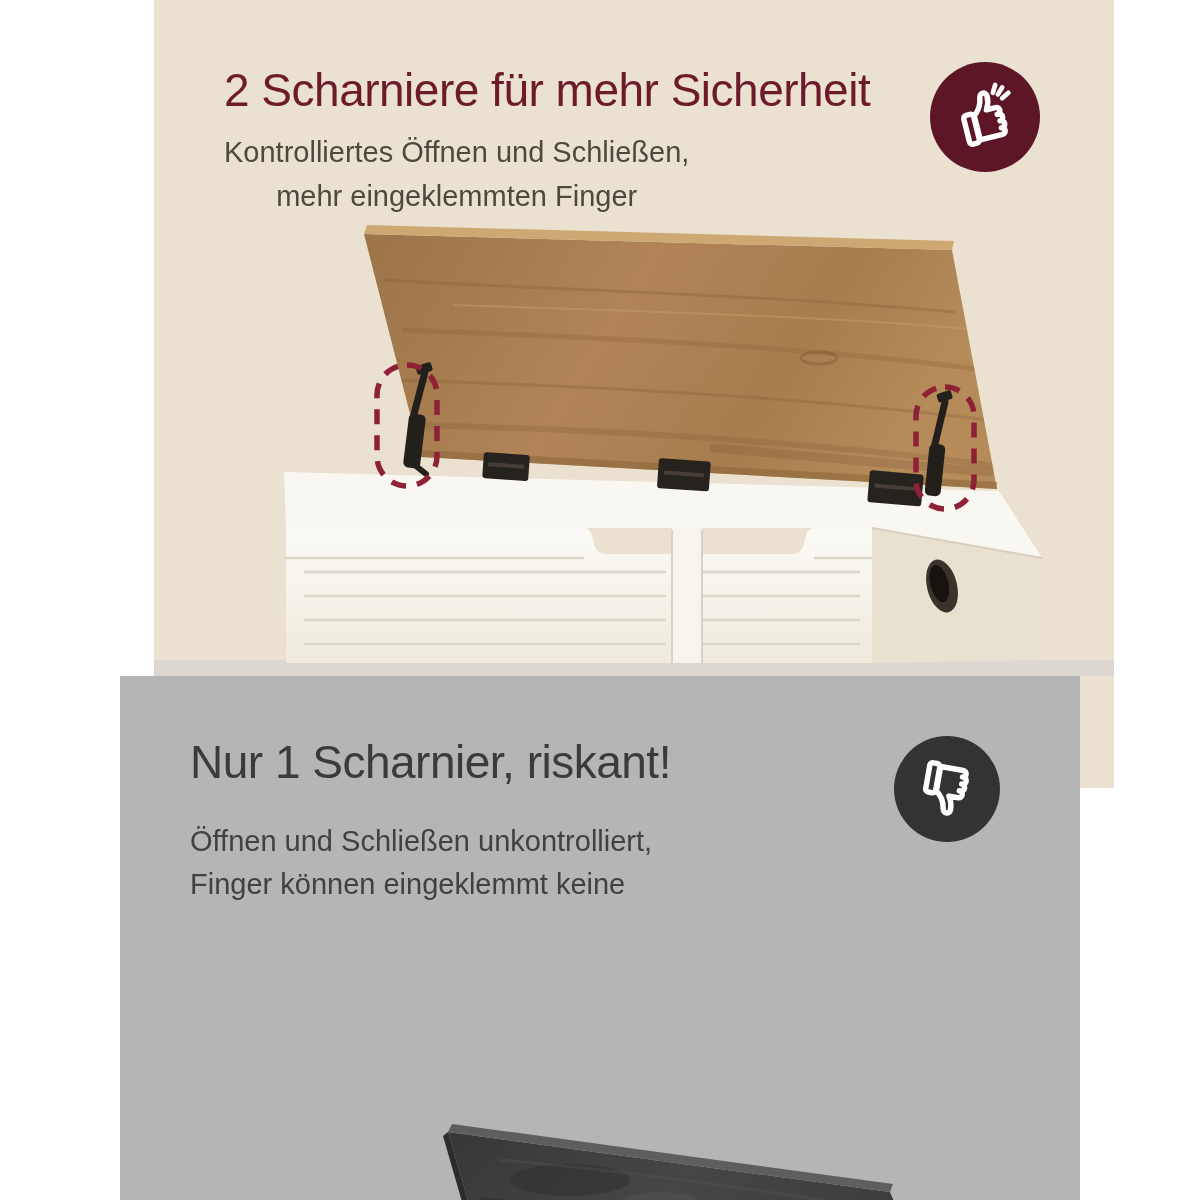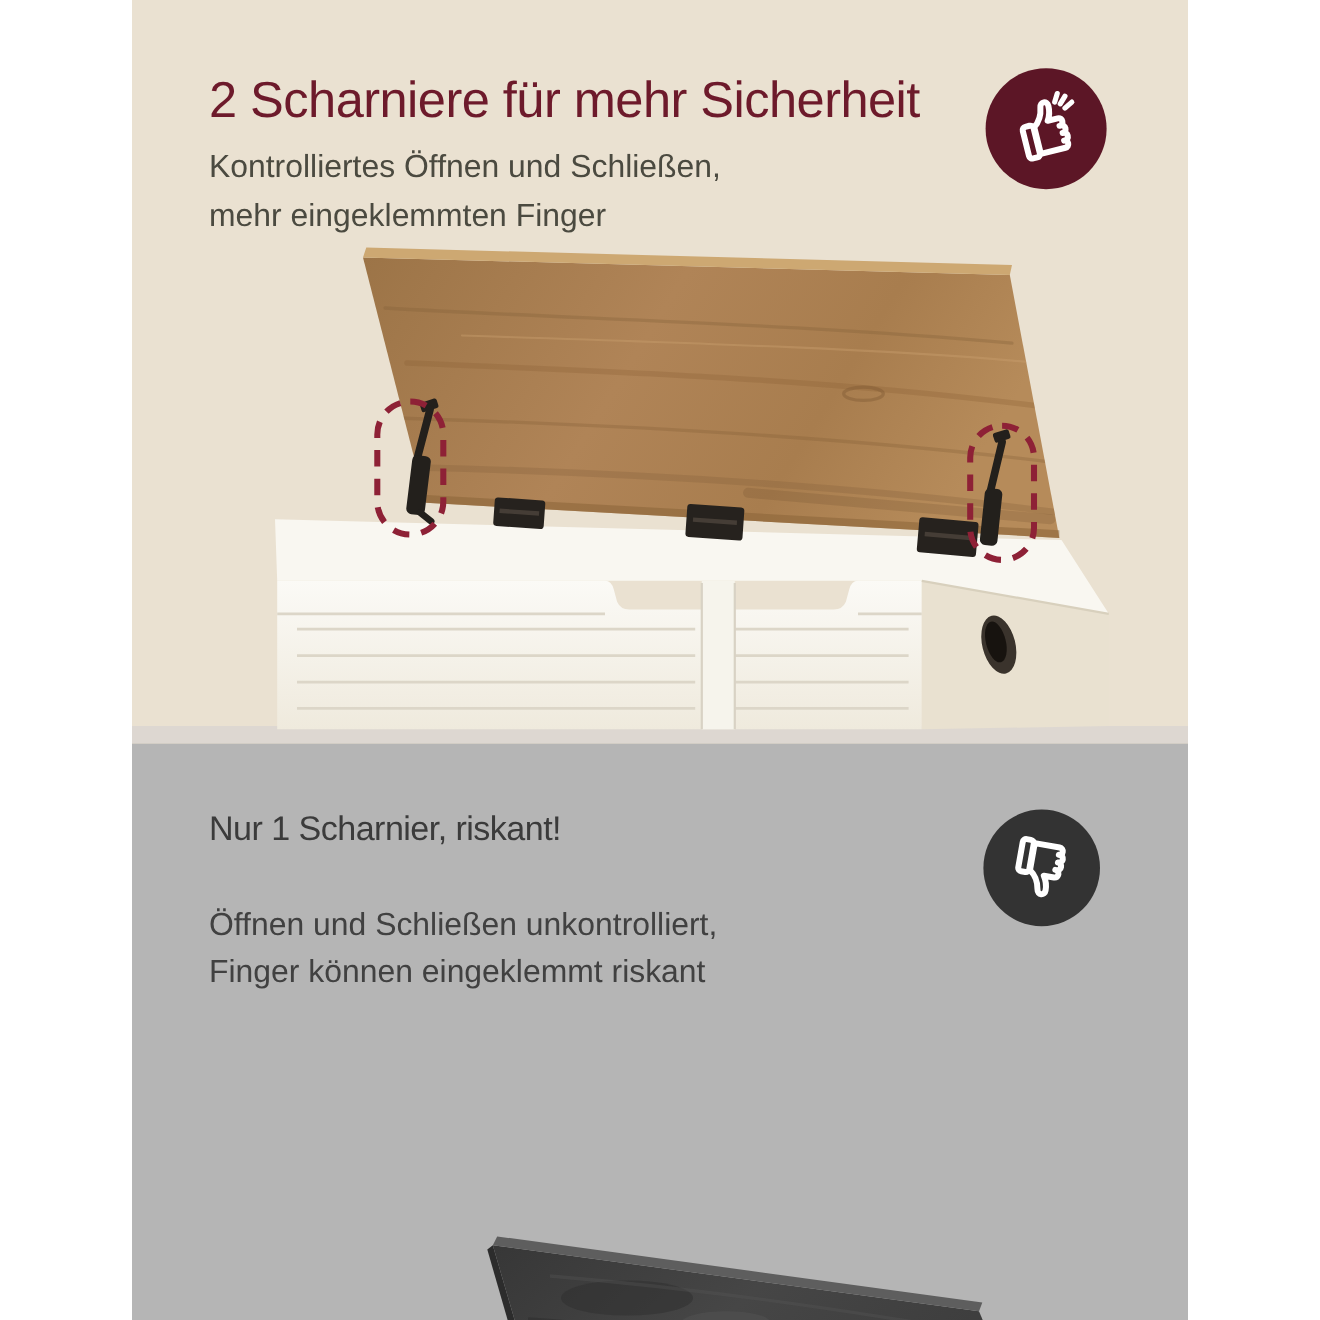--- a/index.html
+++ b/index.html
@@ -1,25 +1,25 @@
 <!DOCTYPE html>
 <html><head>
 <meta charset="utf-8">
 <style>
   html,body{margin:0;padding:0;}
   .page{position:relative;width:1200px;height:1200px;background:#ffffff;overflow:hidden;
         font-family:"Liberation Sans","DejaVu Sans",sans-serif;}
   .section{position:absolute;left:120px;width:960px;overflow:hidden;}
-  .section.good{top:0;height:788px;background:#eae1d1;}
+  .section.good{top:0;height:788px;background:#eae1d1;margin-left:34px;}
   .section.bad{top:676px;height:524px;background:#b5b5b5;}
   .headline{position:absolute;left:70px;margin:0;font-weight:500;letter-spacing:-.5px;}
   .good .headline{top:64px;font-size:46px;line-height:1.15;color:#6d1a2b;}
-  .bad .headline{top:60px;font-size:31px;line-height:1.15;color:#3b3b3b;}
+  .bad .headline{top:60px;font-size:46px;line-height:1.15;color:#3b3b3b;}
   .sub{position:absolute;left:70px;margin:0;font-weight:400;}
-  .good .sub{top:130px;font-size:29px;line-height:44px;color:#4b4a40;}
+  .good .sub{top:130px;font-size:29px;line-height:44px;color:#4b4a40;text-align:center;}
   .bad .sub{top:124px;font-size:29px;line-height:43px;color:#414141;margin-top:20px;}
   .badge{position:absolute;border-radius:50%;display:flex;align-items:center;justify-content:center;}
   .badge.up{left:776px;top:62px;width:110px;height:110px;background:#5c1626;}
   .badge.down{left:774px;top:60px;width:106px;height:106px;background:#333333;}
   .badge svg{width:78px;height:78px;}
   .photo{position:absolute;left:0;display:block;}
   .good .photo{top:220px;}
   .bad .photo{top:224px;}
 </style>
 </head>
@@ -135,21 +135,21 @@
 
       <rect x="223" y="145" width="60" height="121" rx="30" fill="none" stroke="#8e2136" stroke-width="5.5" stroke-dasharray="15 11"></rect>
       <rect x="762" y="167" width="58" height="122" rx="29" fill="none" stroke="#8e2136" stroke-width="5.5" stroke-dasharray="15 11"></rect>
     </svg>
   </section>
 
   <section class="section bad">
     <h1 class="headline">Nur 1 Scharnier, riskant!</h1>
     <p class="sub">
       <span>Öffnen und Schließen unkontrolliert,</span><br>
-      <span>Finger können eingeklemmt riskant</span>
+      <span>Finger können eingeklemmt keine</span>
     </p>
 
     <div class="badge down">
       <svg viewBox="0 0 100 100">
         <g transform="rotate(10 50 50) translate(0,100) scale(1,-1)" fill="none" stroke="#ffffff" stroke-width="7" stroke-linecap="round" stroke-linejoin="round">
           <rect x="23" y="42" width="13" height="38" rx="4"></rect>
           <path d="M37 77 L37 45 C43 41 48 33.5 49.5 24.5 C50.6 17.5 59 18.2 59 25
                    C59 31 57 37 54 41.5 L66 41.5 C72 41.5 72 50.5 66 50.5 L67.5 50.5
                    C73.5 50.5 73.5 59.5 67.5 59.5 L68 59.5 C74 59.5 74 68.5 68 68.5 L67 68.5
                    C72.5 68.5 72 77 66.5 77 Z"></path>

